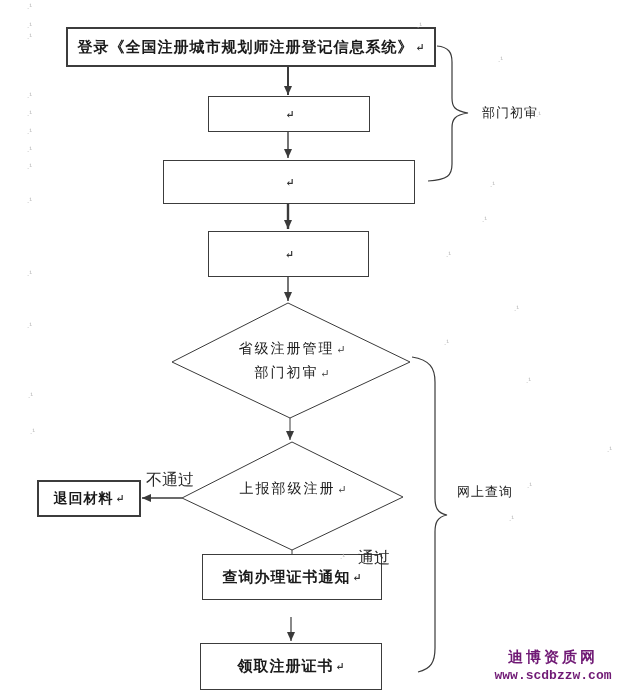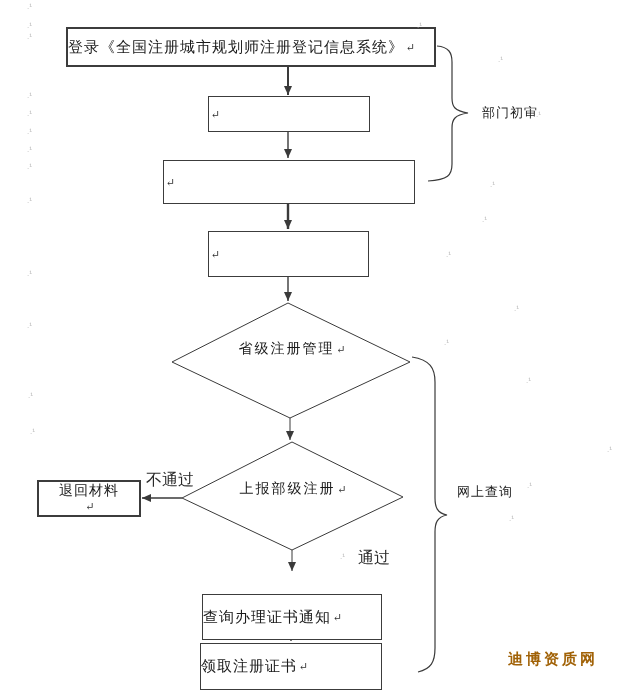--- a/index.html
+++ b/index.html
@@ -3,22 +3,22 @@
 <meta charset="utf-8">
 <style>
   html,body{margin:0;padding:0;background:#fff;}
   #canvas{
     position:relative;width:620px;height:694px;background:#ffffff;overflow:hidden;
     font-family:"Liberation Serif","DejaVu Serif",serif;color:#1a1a1a;
   }
   #wires{position:absolute;left:0;top:0;width:620px;height:694px;pointer-events:none;}
   .box{
     position:absolute;background:#fff;border:1px solid #3c3c3c;
-    display:flex;align-items:center;
-    font-size:15px;letter-spacing:1px;white-space:nowrap;
+    display:flex;align-items:center;justify-content:center;
+    font-size:15px;letter-spacing:1px;white-space:nowrap;font-weight:bold;
   }
   .box.bold{border-width:2px;}
   .ret{font-size:11px;color:#333;margin-left:2px;letter-spacing:0;}
   .dtext{
     position:absolute;text-align:center;font-size:14px;letter-spacing:2px;
     line-height:23px;white-space:nowrap;
   }
   .edge-label{position:absolute;font-size:16px;letter-spacing:0;color:#2a2a2a;white-space:nowrap;}
   .brace-label{position:absolute;font-size:13px;letter-spacing:1px;color:#1f1f1f;white-space:nowrap;}
   .artifact{position:absolute;font:7px "DejaVu Sans",sans-serif;color:#b3b3b3;white-space:nowrap;}
@@ -68,51 +68,53 @@
   </div>
 
   <div class="box" style="left:163px;top:160px;width:250px;height:42px;">
       <span class="ret">↵</span>
   </div>
 
   <div class="box" style="left:208px;top:231px;width:159px;height:44px;">
       <span class="ret">↵</span>
   </div>
 
-  <div class="box bold" style="left:37px;top:480px;width:100px;height:33px;font-size:14px;flex-direction:column;">
+  <div class="box bold" style="left:37px;top:480px;width:100px;height:33px;font-size:14px;">
     <span>退回材料</span>
       <span class="ret">↵</span>
   </div>
 
-  <div class="box" style="left:202px;top:594px;width:178px;height:44px;">
+  <div class="box" style="left:202px;top:554px;width:178px;height:44px;">
     <span>查询办理证书通知</span>
       <span class="ret">↵</span>
   </div>
 
   <div class="box" style="left:200px;top:643px;width:180px;height:45px;">
     <span>领取注册证书</span>
       <span class="ret">↵</span>
   </div>
 
   <div class="dtext" style="left:172px;top:337px;width:240px;">
     <div><span>省级注册管理</span><span class="ret">↵</span></div>
+    <div><span>部门初审</span><span class="ret">↵</span></div>
   </div>
 
   <div class="dtext" style="left:182px;top:477px;width:222px;">
     <div><span>上报部级注册</span><span class="ret">↵</span></div>
   </div>
 
   <div class="edge-label" style="left:146px;top:470px;">不通过</div>
   <div class="edge-label" style="left:318px;top:548px;margin-left:40px;">通过</div>
 
   <div class="brace-label" style="left:482px;top:104px;">部门初审</div>
   <div class="brace-label" style="left:457px;top:483px;">网上查询</div>
 
-  <div id="watermark" style="color: #a16207;">
+  <div id="watermark" style="color: #701a75; font-family: Liberation Mono, monospace;">
     <div id="wm-name">迪博资质网</div>
+    <div id="wm-url">www.scdbzzw.com</div>
   </div>
 
   <div id="artifact-layer">
       <span class="artifact" style="left: 27px; top: 3px;">.¹</span>
       <span class="artifact" style="left: 27px; top: 22px;">.¹</span>
       <span class="artifact" style="left: 27px; top: 33px;">.¹</span>
       <span class="artifact" style="left: 27px; top: 92px;">.¹</span>
       <span class="artifact" style="left: 27px; top: 110px;">.¹</span>
       <span class="artifact" style="left: 27px; top: 128px;">.¹</span>
       <span class="artifact" style="left: 27px; top: 146px;">.¹</span>

